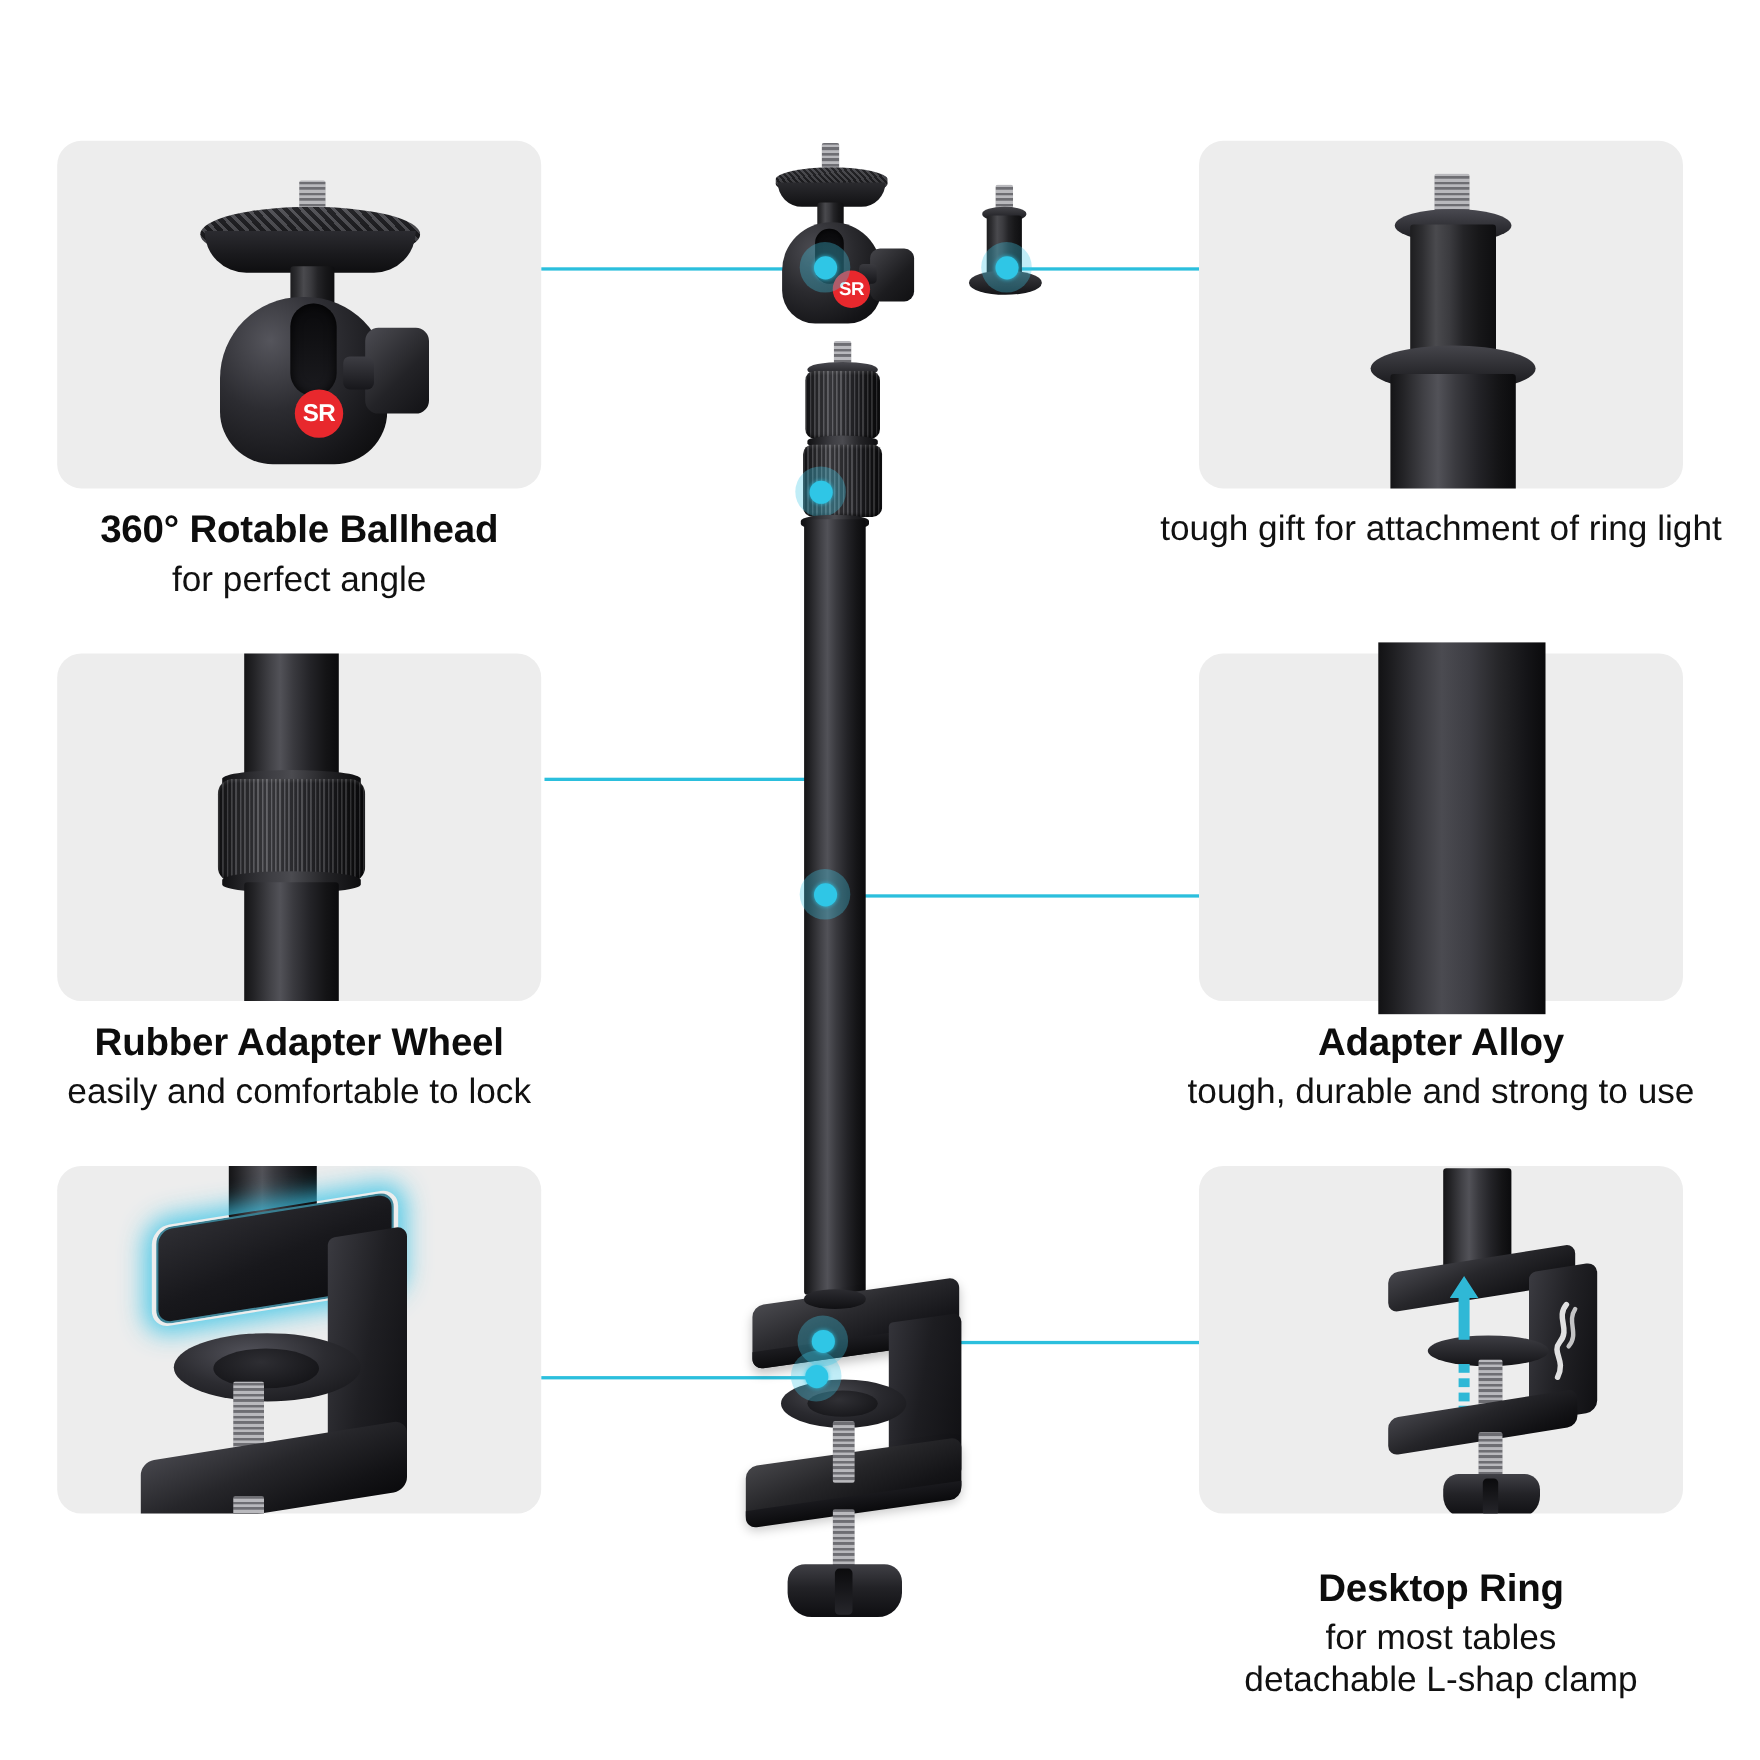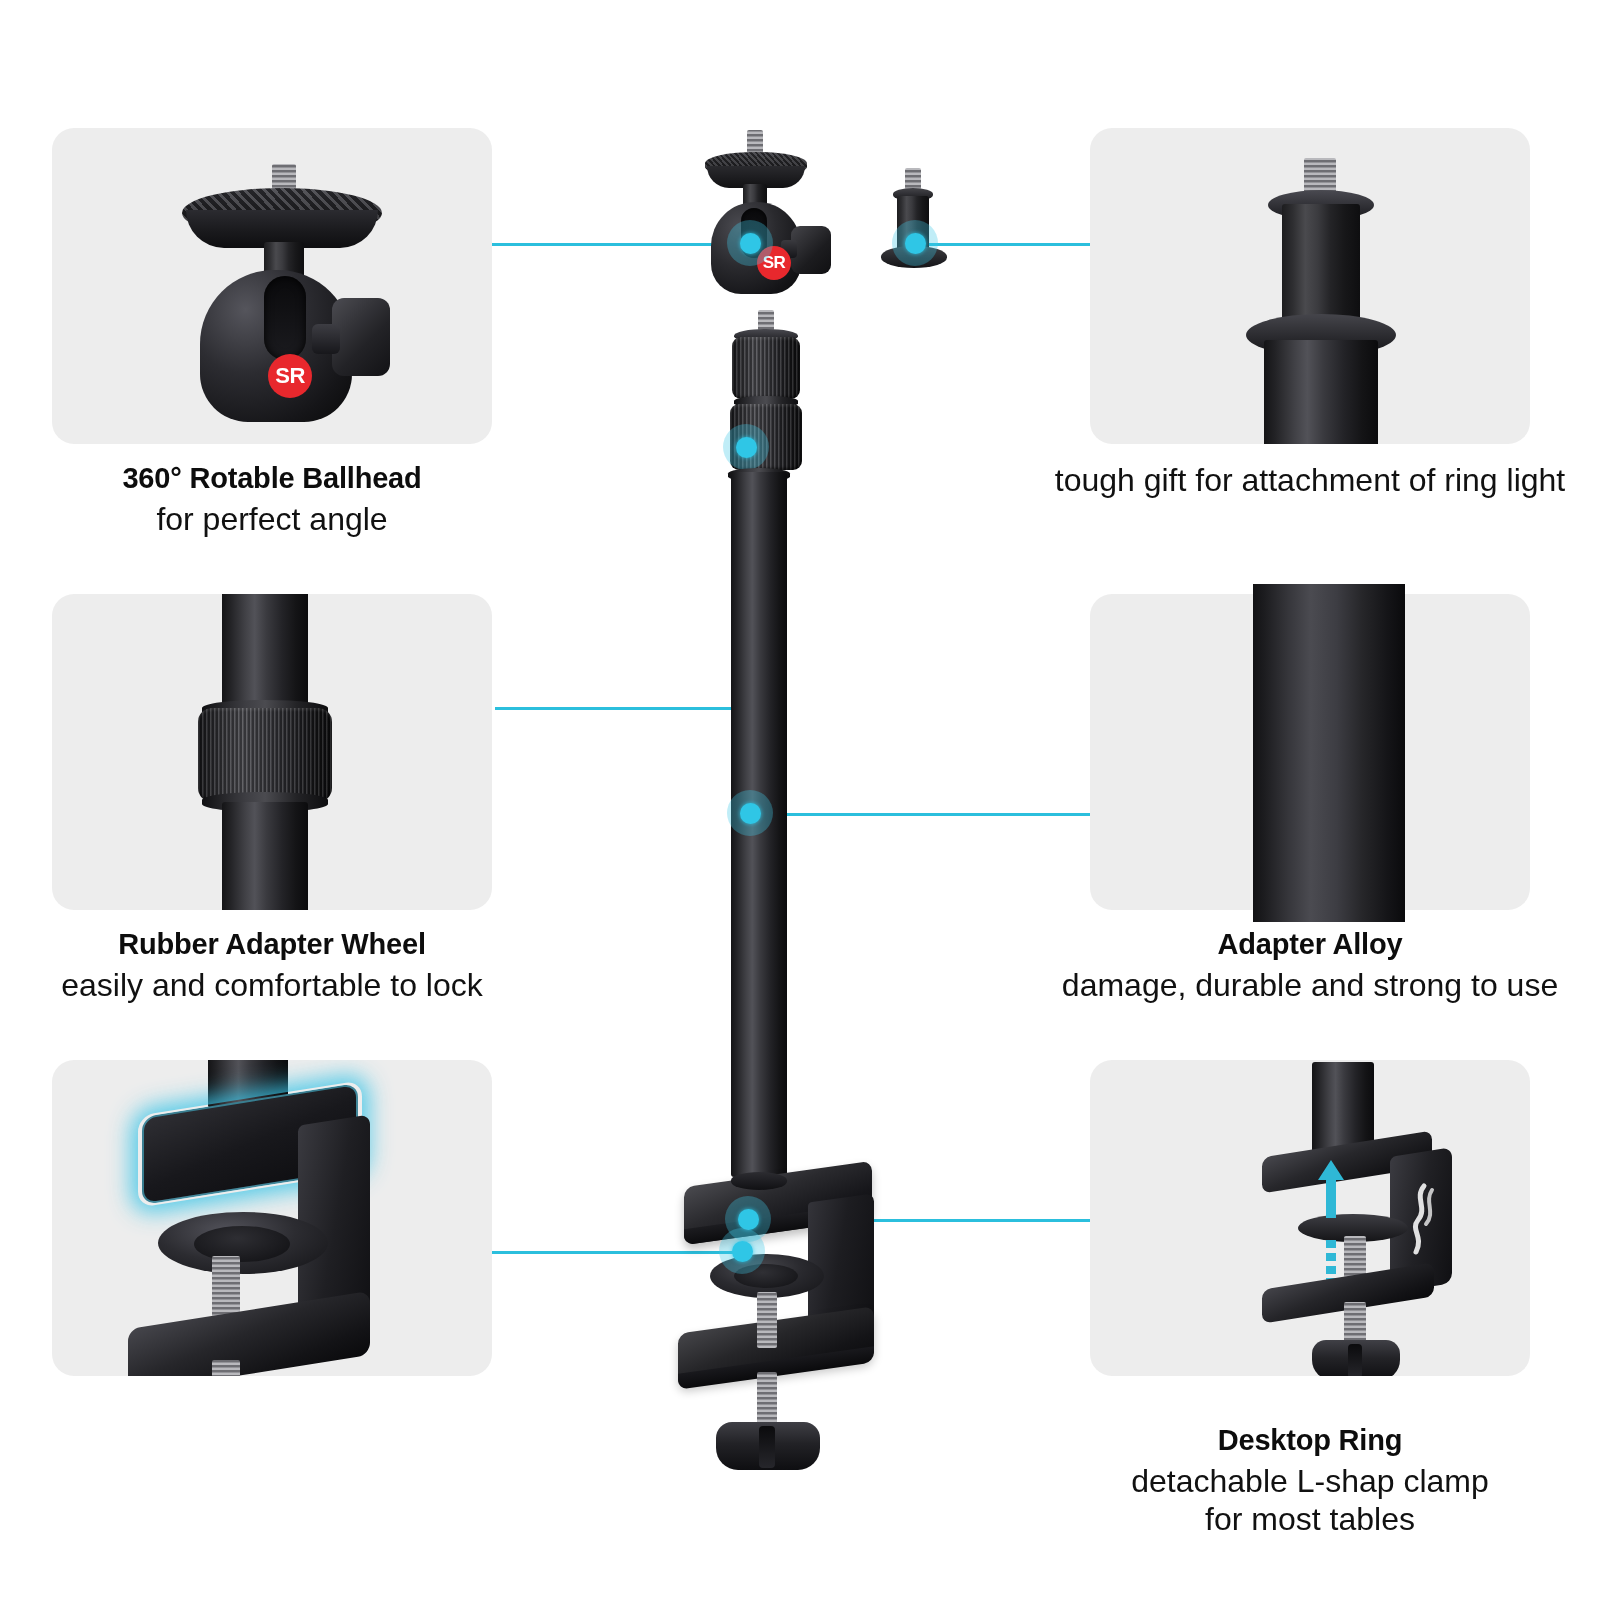--- a/index.html
+++ b/index.html
@@ -19,21 +19,21 @@
     background:#ededed;
     border-radius:22px;
     overflow:hidden;
   }
   .card-cap {
     position:absolute;
     text-align:center;
     line-height:1.12;
   }
   .cap-title {
-    font-size:29px;
+    font-size:35px;
     font-weight:bold;
     letter-spacing:-0.2px;
     color:#0d0d0d;
     display:block;
     margin-bottom:7px;
   }
   .cap-sub {
     font-size:32px;
     font-weight:normal;
     color:#111111;
@@ -335,21 +335,21 @@
 
   <div class="card-img" style="left:1090px; top:594px; width:440px; height:316px;"></div>
 
   <div style="position:absolute; left:1253px; top:584px; width:152px; height:338px;
               background:linear-gradient(90deg,
                 #121214 0%, #1d1d20 8%, #37373c 24%,
                 #4b4b51 38%, #3d3d43 55%, #262629 72%,
                 #151518 88%, #0a0a0c 100%);"></div>
   <div class="card-cap" style="left:1032px; top:928px; width:556px;">
     <span class="cap-title">Adapter Alloy</span>
-    <span class="cap-sub">damage, durable and strong to use</span>
+    <span class="cap-sub">tough, durable and strong to use</span>
   </div>
 
   <div class="card-img" style="left:52px; top:1060px; width:440px; height:316px;">
 
     <div class="tube tube-wide" style="left:156px; top:-12px; width:80px; height:60px;"></div>
 
     <div style="position:absolute; left:86px; top:38px; width:224px; height:92px;
                 border-radius:16px;
                 background:transparent;
                 box-shadow:0 0 22px 7px rgba(58,196,230,0.85);
@@ -427,17 +427,17 @@
       <div style="position:absolute; left:72px; top:278px; width:88px; height:40px;
                   border-radius:14px 14px 20px 20px;
                   background:linear-gradient(180deg,#404046 0%,#232327 45%,#0e0e11 100%);"></div>
       <div style="position:absolute; left:108px; top:282px; width:14px; height:34px;
                   background:linear-gradient(180deg,#0b0b0d,#26262b);
                   border-radius:4px;"></div>
     </div>
   </div>
   <div class="card-cap" style="left:1040px; top:1424px; width:540px;">
     <span class="cap-title">Desktop Ring</span>
+    <span class="cap-sub">for most tables</span>
     <span class="cap-sub">detachable L-shap clamp</span>
-    <span class="cap-sub">for most tables</span>
   </div>
 
 </div>
 
 </body></html>

